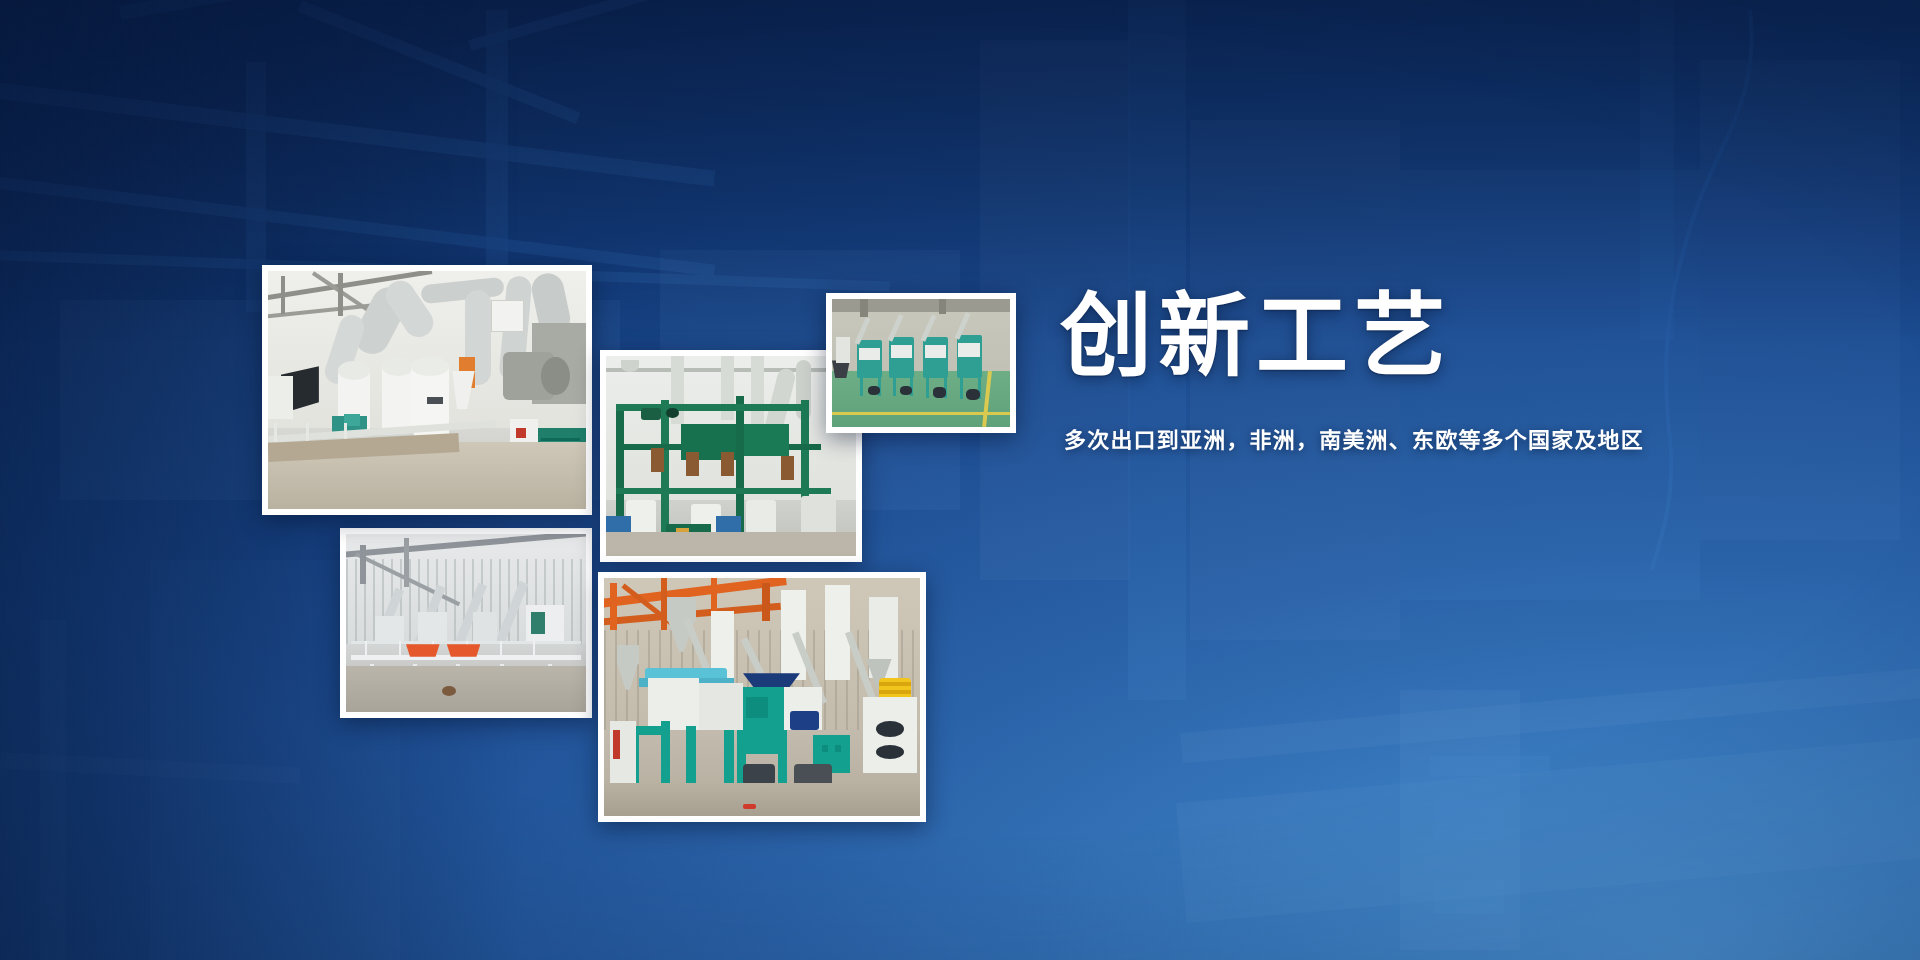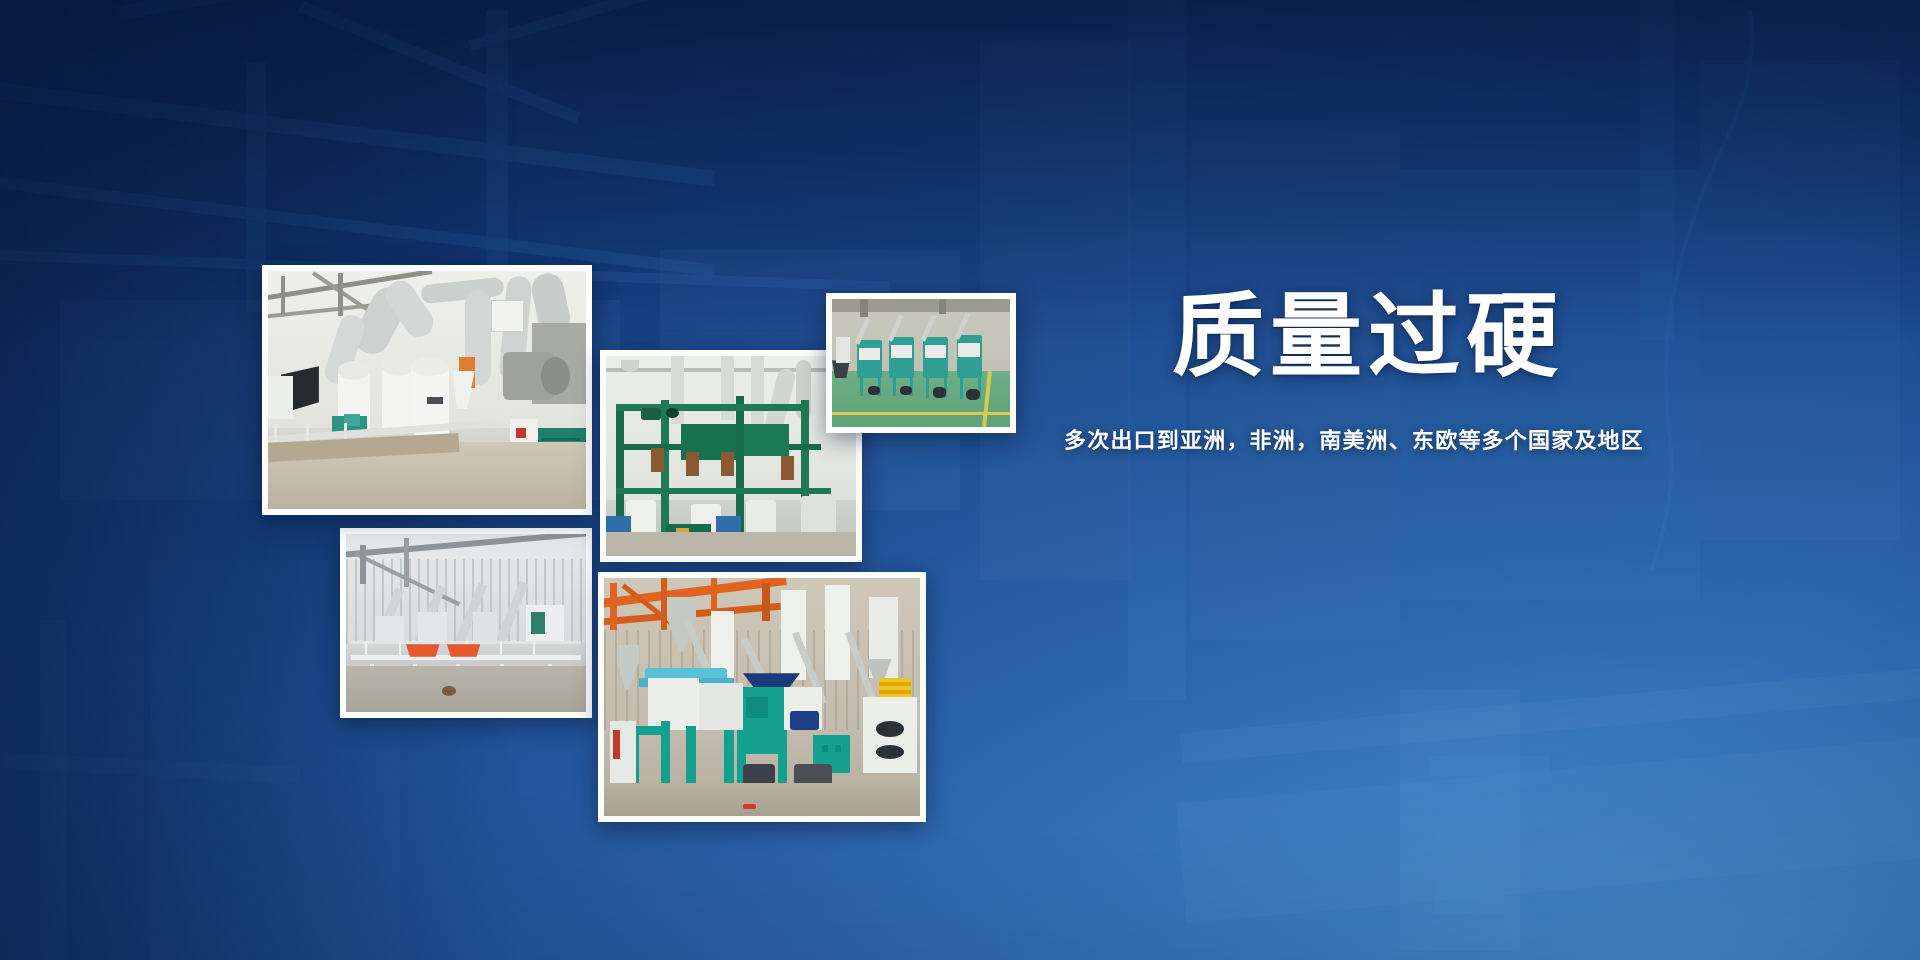--- a/index.html
+++ b/index.html
@@ -480,21 +480,21 @@
         <div class="rect" style="left:0; bottom:0; width:100%; height:14%; background:linear-gradient(180deg,#b8b0a1 0%,#a79f90 100%);"></div>
         <div class="rect" style="left:44%; bottom:3%; width:4%; height:2%; border-radius:2px; background:#d03a2b;"></div>
       </div>
     </div>
 
   </div>
 
   <div class="content">
 
     <div class="headline">
-      <div class="line2">质量过硬</div>
+      <div>创新工艺</div>
     </div>
 
     <div class="subtitle">多次出口到亚洲，非洲，南美洲、东欧等多个国家及地区</div>
 
 
   </div>
 
 </div>
 
 </body></html>

